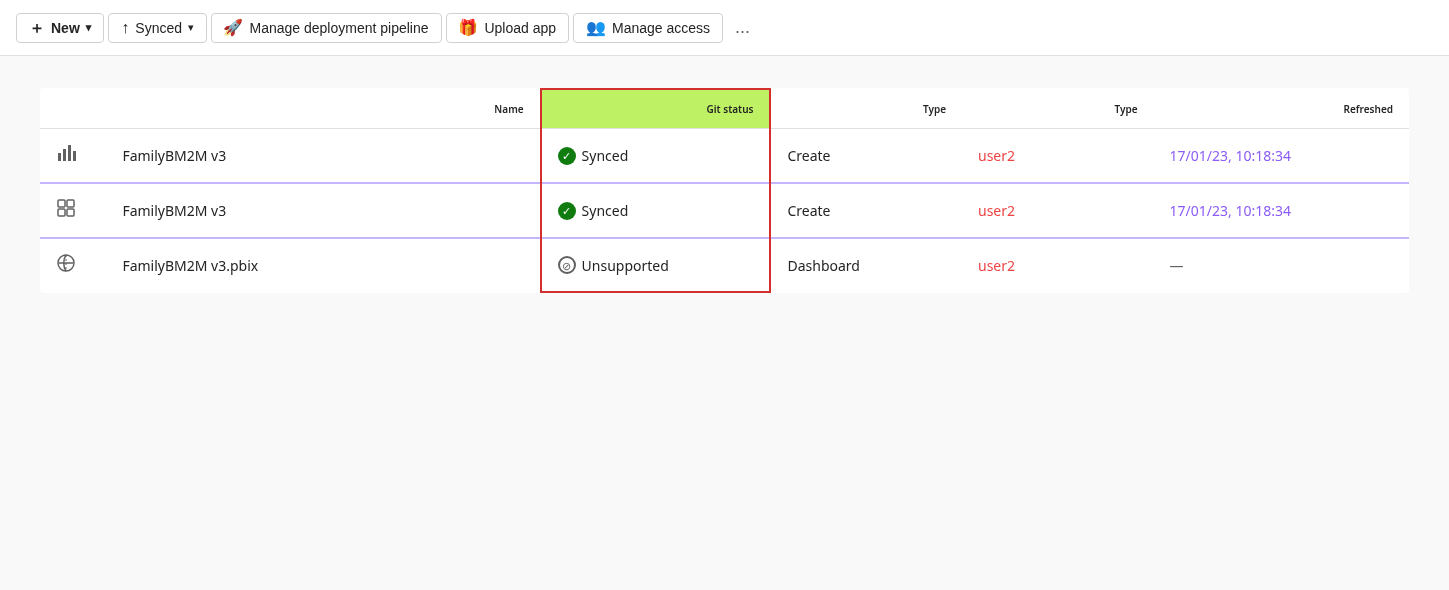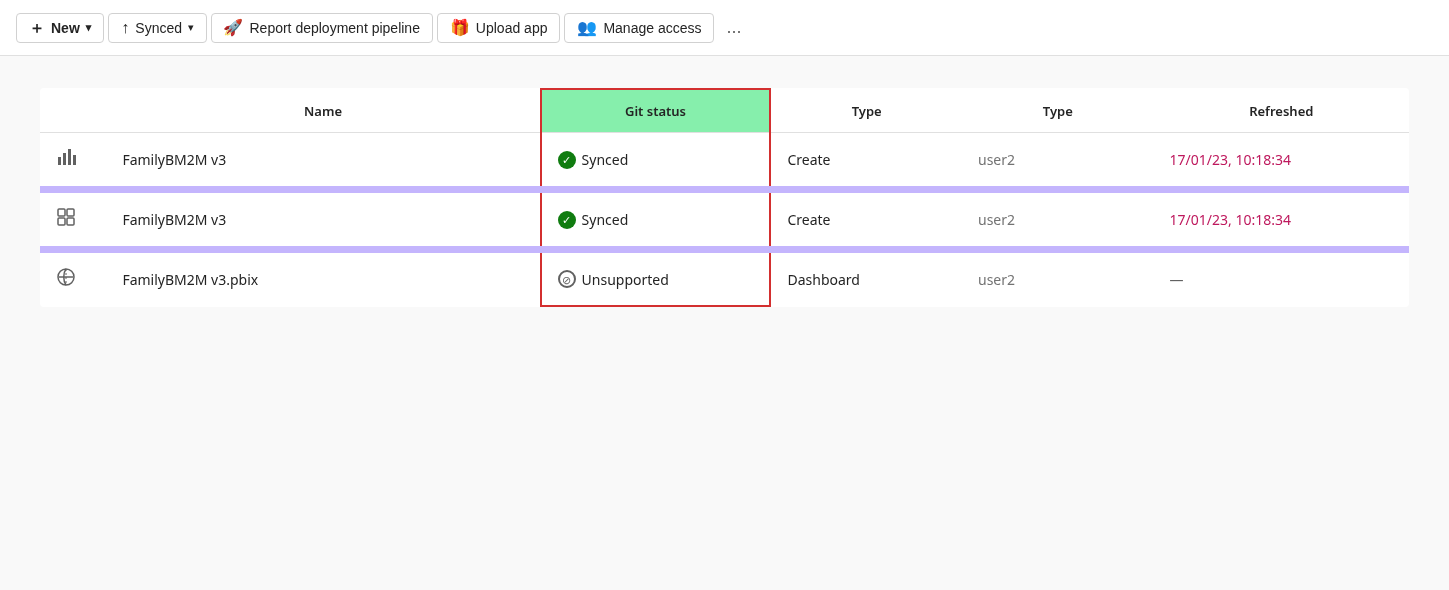--- a/index.html
+++ b/index.html
@@ -63,49 +63,49 @@
       border-radius: 4px;
     }
     table {
       width: 100%;
       border-collapse: collapse;
     }
     thead tr {
       border-bottom: 1px solid #e0e0e0;
     }
     thead th {
-      text-align: center;
+      text-align: right;
       padding: 12px 16px;
       font-weight: 600;
-      font-size: 13px;
+      font-size: 10px;
       color: #242424;
     }
     tbody tr {
-      border-bottom: 7px solid #c4b5fd;
+      border-bottom: 2px solid #c4b5fd;
     }
     tbody tr:last-child {
       border-bottom: none;
     }
     tbody td {
       padding: 14px 16px;
       font-size: 14px;
       color: #242424;
       vertical-align: middle;
     }
 
     .col-icon { width: 48px; }
     .col-name { width: 340px; }
     .col-gitstatus { width: 180px; }
     .col-type { width: 150px; padding-left: 16px; }
     .col-owner { width: 150px; }
     .col-refreshed { width: 200px; }
 
     
     .git-status-header {
-      background: #86efac;
+      background: #bef264;
       border: 2px solid #d32f2f;
       border-bottom: none;
       color: #242424;
     }
     .git-status-cell {
       border-left: 2px solid #d32f2f;
       border-right: 2px solid #d32f2f;
     }
     .git-status-cell-last {
       border-left: 2px solid #d32f2f;
@@ -142,25 +142,25 @@
       color: #616161;
       font-size: 11px;
       flex-shrink: 0;
     }
 
     .row-icon {
       color: #616161;
       font-size: 18px;
     }
     .owner-text {
-      color: #737373;
+      color: #ef4444;
       text-align: center;
     }
     .refreshed-text {
-      color: #be185d;
+      color: #8b5cf6;
       text-align: center;
     }
     .dash-text {
       color: #616161;
     }
   </style>
 </head>
 <body>
 
 <div class="toolbar">
@@ -171,21 +171,21 @@
   </button>
 
   <button class="toolbar-btn">
     <span class="toolbar-icon">↑</span>
     <span>Synced</span>
     <span class="chevron-icon">▾</span>
   </button>
 
   <button class="toolbar-btn">
     <span class="toolbar-icon">🚀</span>
-    <span>Report deployment pipeline</span>
+    <span>Manage deployment pipeline</span>
   </button>
 
   <button class="toolbar-btn">
     <span class="toolbar-icon">🎁</span>
     <span>Upload app</span>
   </button>
 
   <button class="toolbar-btn">
     <span class="toolbar-icon">👥</span>
     <span>Manage access</span>

